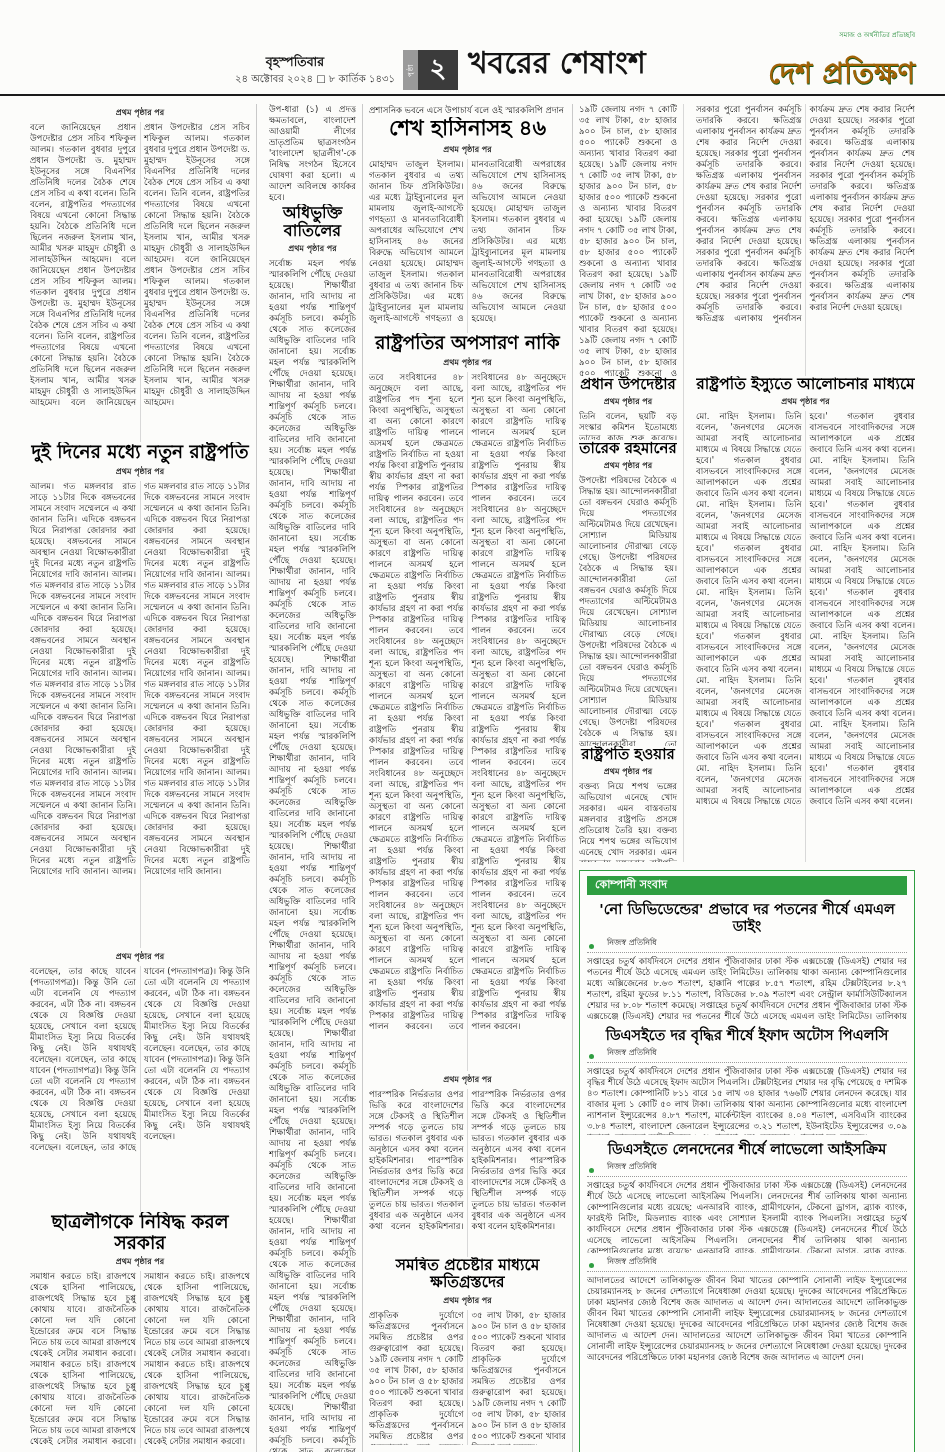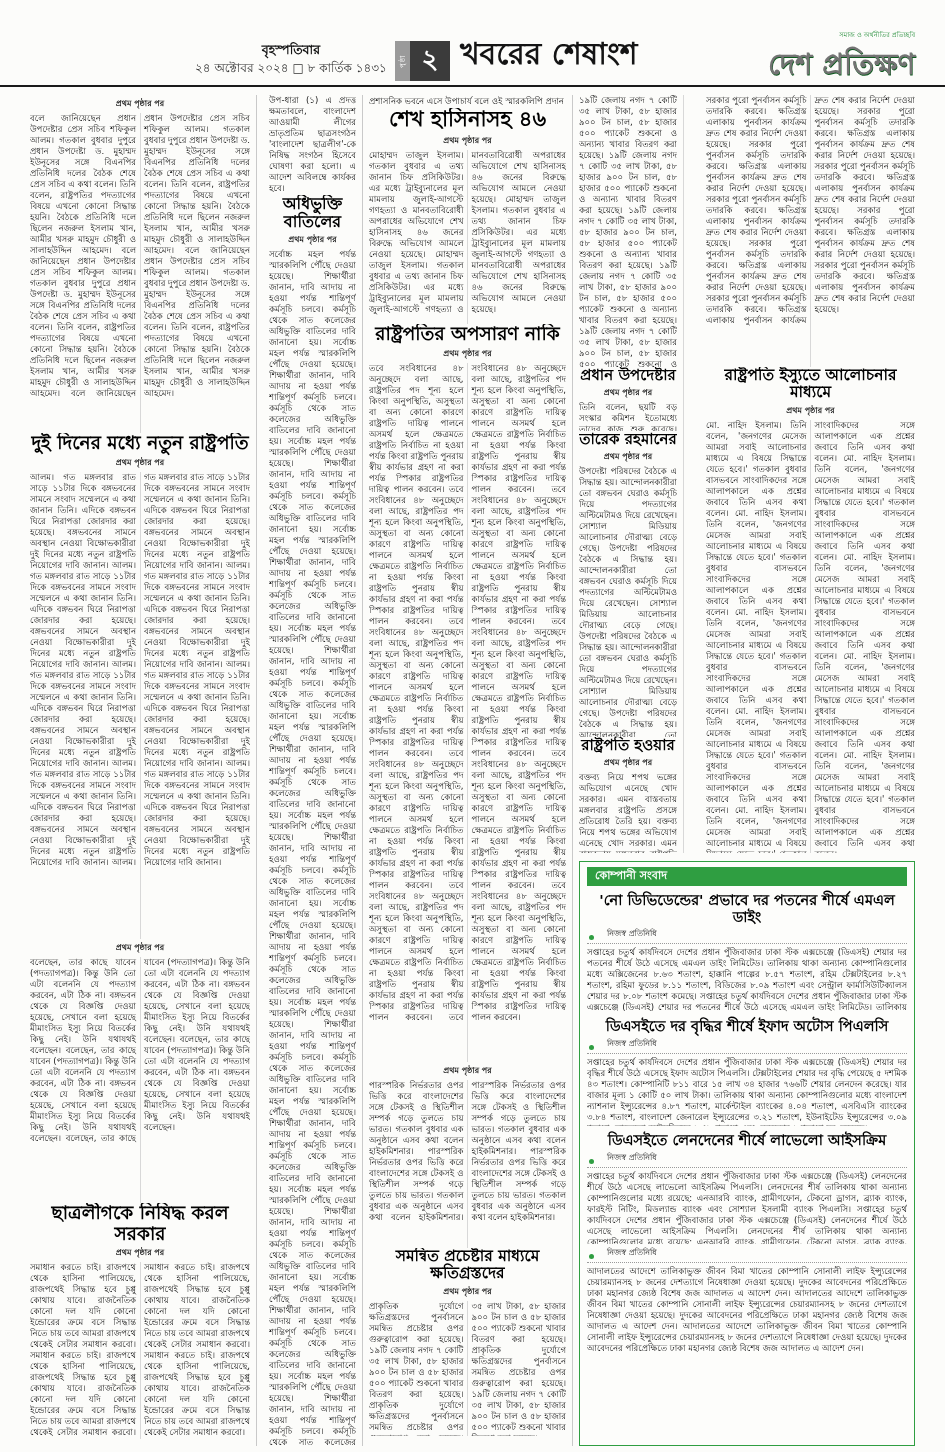--- a/index.html
+++ b/index.html
@@ -10,35 +10,35 @@
     background:#fcfcfa; color:#141414; overflow:hidden;
   }
   
   .hdr {
     display:flex; align-items:flex-end;
     padding:30px 30px 4px 30px; border-bottom:2px solid #1a1a1a;
   }
   .hdr-spacer { width:165px; }
   .date-block { text-align:center; padding-bottom:2px; }
   .weekday { font-weight:bold; font-size:12.5px; line-height:1.2; }
-  .dateline { font-size:12px; color:#333; margin-top:2px; }
+  .dateline { font-size:10px; color:#333; margin-top:2px;margin-left:40px; }
   .pagebox-wrap { display:flex; align-items:stretch; margin:0 10px 0 8px; }
   .page-label {
     background:#9a9a9a; color:#fff; width:15px; display:flex; align-items:center; justify-content:center;
     font-size:7px; writing-mode:vertical-rl; transform:rotate(180deg); letter-spacing:1px;
   }
   .page-num {
     background:#3b3b3b; color:#fff; width:40px; height:40px;
     display:flex; align-items:center; justify-content:center;
     font-size:26px; font-weight:bold;
   }
   .section-title { font-size:30px; font-weight:bold; letter-spacing:0; padding-bottom:0; }
   .masthead-block { margin-left:auto; text-align:right; padding-bottom:2px; }
-  .tagline { font-size:6.5px; color:#1f8a34; margin-bottom:9px; }
-  .masthead { font-size:29px; font-weight:bold; color:#737373; line-height:1; text-shadow:0.5px 0.5px 0 #0d5a1e; }
+  .tagline { font-size:6.5px; color:#1f8a34; margin-bottom:18px; }
+  .masthead { font-size:29px; font-weight:bold; color:#a16207; line-height:1; text-shadow:0.5px 0.5px 0 #0d5a1e; }
   
   .content { display:flex; padding:8px 30px 8px 30px; height:1367px; }
   .grp { overflow:hidden; }
   .gA { width:220px; }
   .gB { width:100px; border-left:1px solid #c9c9c9; margin-left:6px; padding-left:12px; }
   .gC { width:204px; border-left:1px solid #c9c9c9; margin-left:6px; padding-left:6px; }
   .gD { flex:1; border-left:1px solid #c9c9c9; margin-left:6px; padding-left:6px; display:flex; flex-direction:column; }
   .art { display:flex; flex-direction:column; overflow:hidden; }
   .hl { font-weight:bold; text-align:center; color:#000; line-height:1.12; }
   .hl-xl { font-size:21px; }
@@ -48,21 +48,21 @@
   .cont { text-align:center; font-size:8px; font-weight:bold; color:#222; margin:2px 0 3px; }
   .body {
     font-size:8.5px; line-height:11px; text-align:justify; color:#161616;
     overflow:hidden; flex:1; word-break:break-word;
   }
   .cols2 { column-count:2; column-gap:8px; column-rule:1px solid #d8d8d8; }
   .lead { font-size:8.5px; line-height:11px; text-align:justify; overflow:hidden; }
   .preline { font-size:8.5px; line-height:13px; overflow:hidden; white-space:nowrap; }
   .dtop { display:flex; height:758px; overflow:hidden; }
   .dleft { width:98px; display:flex; flex-direction:column; overflow:hidden; }
-  .dright { flex:1; border-left:1px solid #d8d8d8; margin-left:6px; padding-left:22px; display:flex; flex-direction:column; overflow:hidden; }
+  .dright { flex:1; border-left:1px solid #d8d8d8; margin-left:6px; padding-left:12px; display:flex; flex-direction:column; overflow:hidden; }
   
   .company {
     flex:1; margin-top:8px; border:1.5px solid #2f9e41; padding:5px 7px 4px;
     display:flex; flex-direction:column; overflow:hidden; background:#fdfdfb;
   }
   .cn-header {
     background:#2f9e41; color:#fff; font-weight:bold; font-size:11px;
     padding:3px 8px 4px; line-height:1.1;
   }
   .cn-item { display:flex; flex-direction:column; overflow:hidden; }

